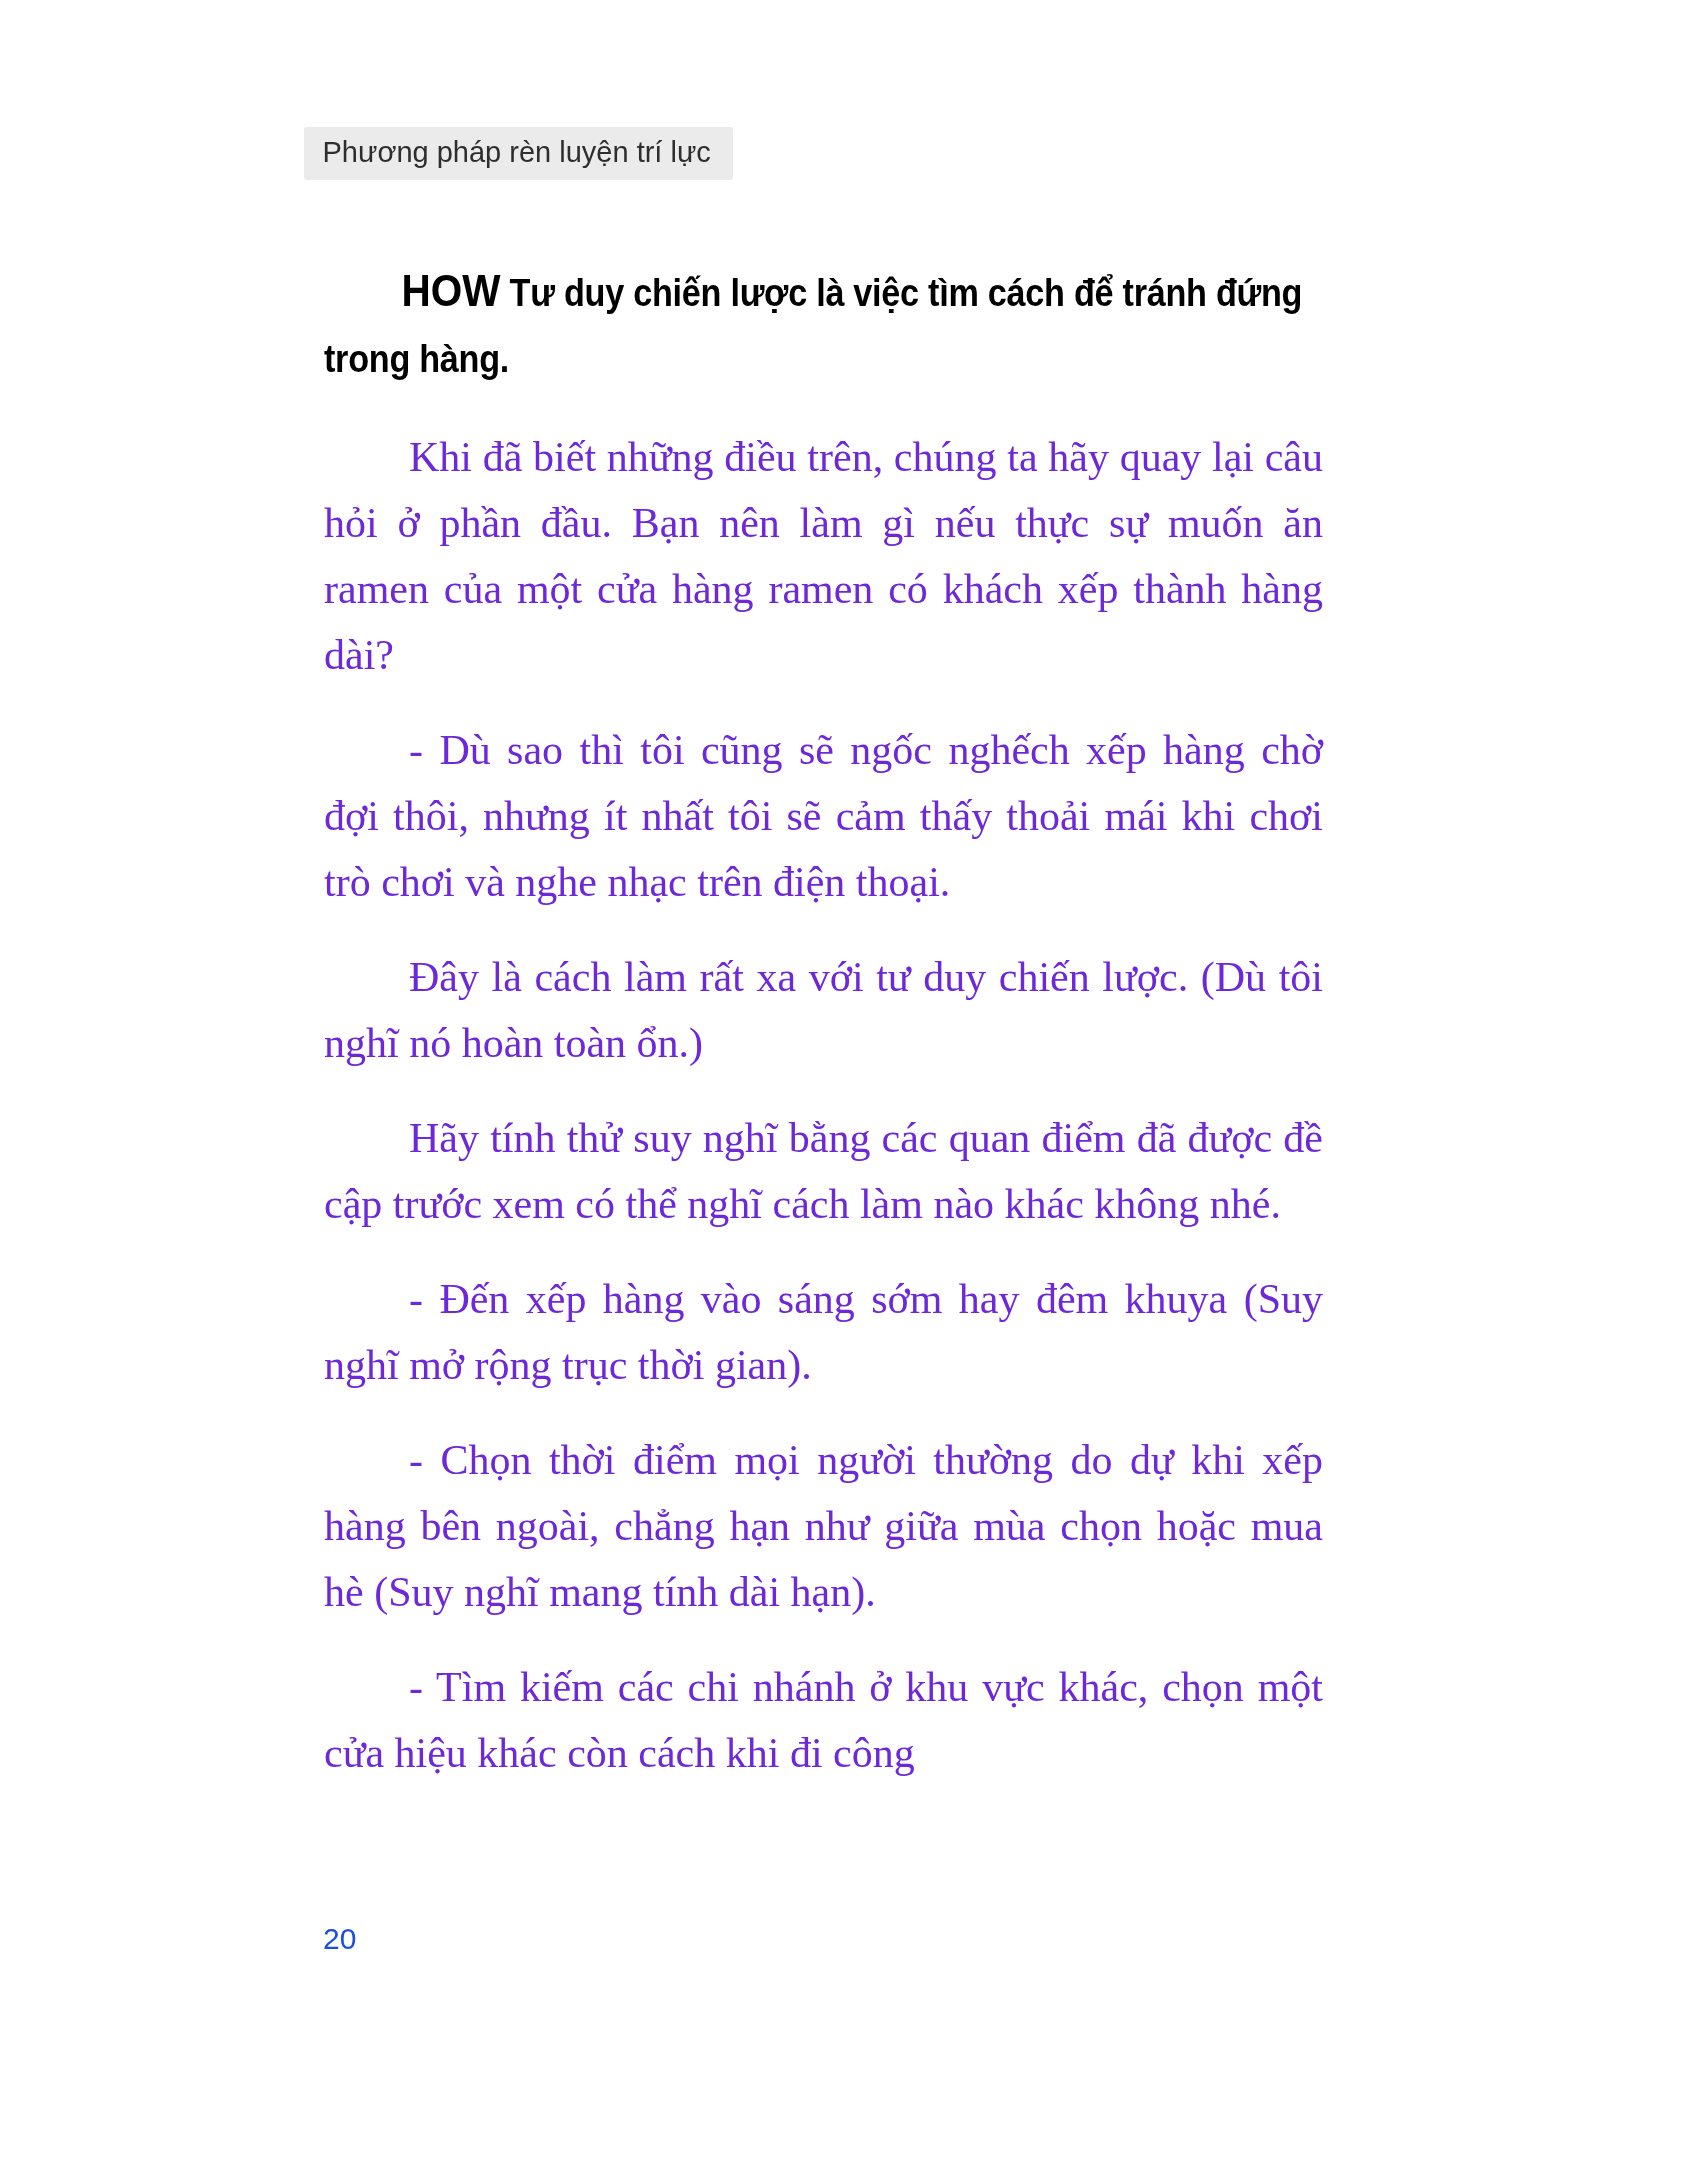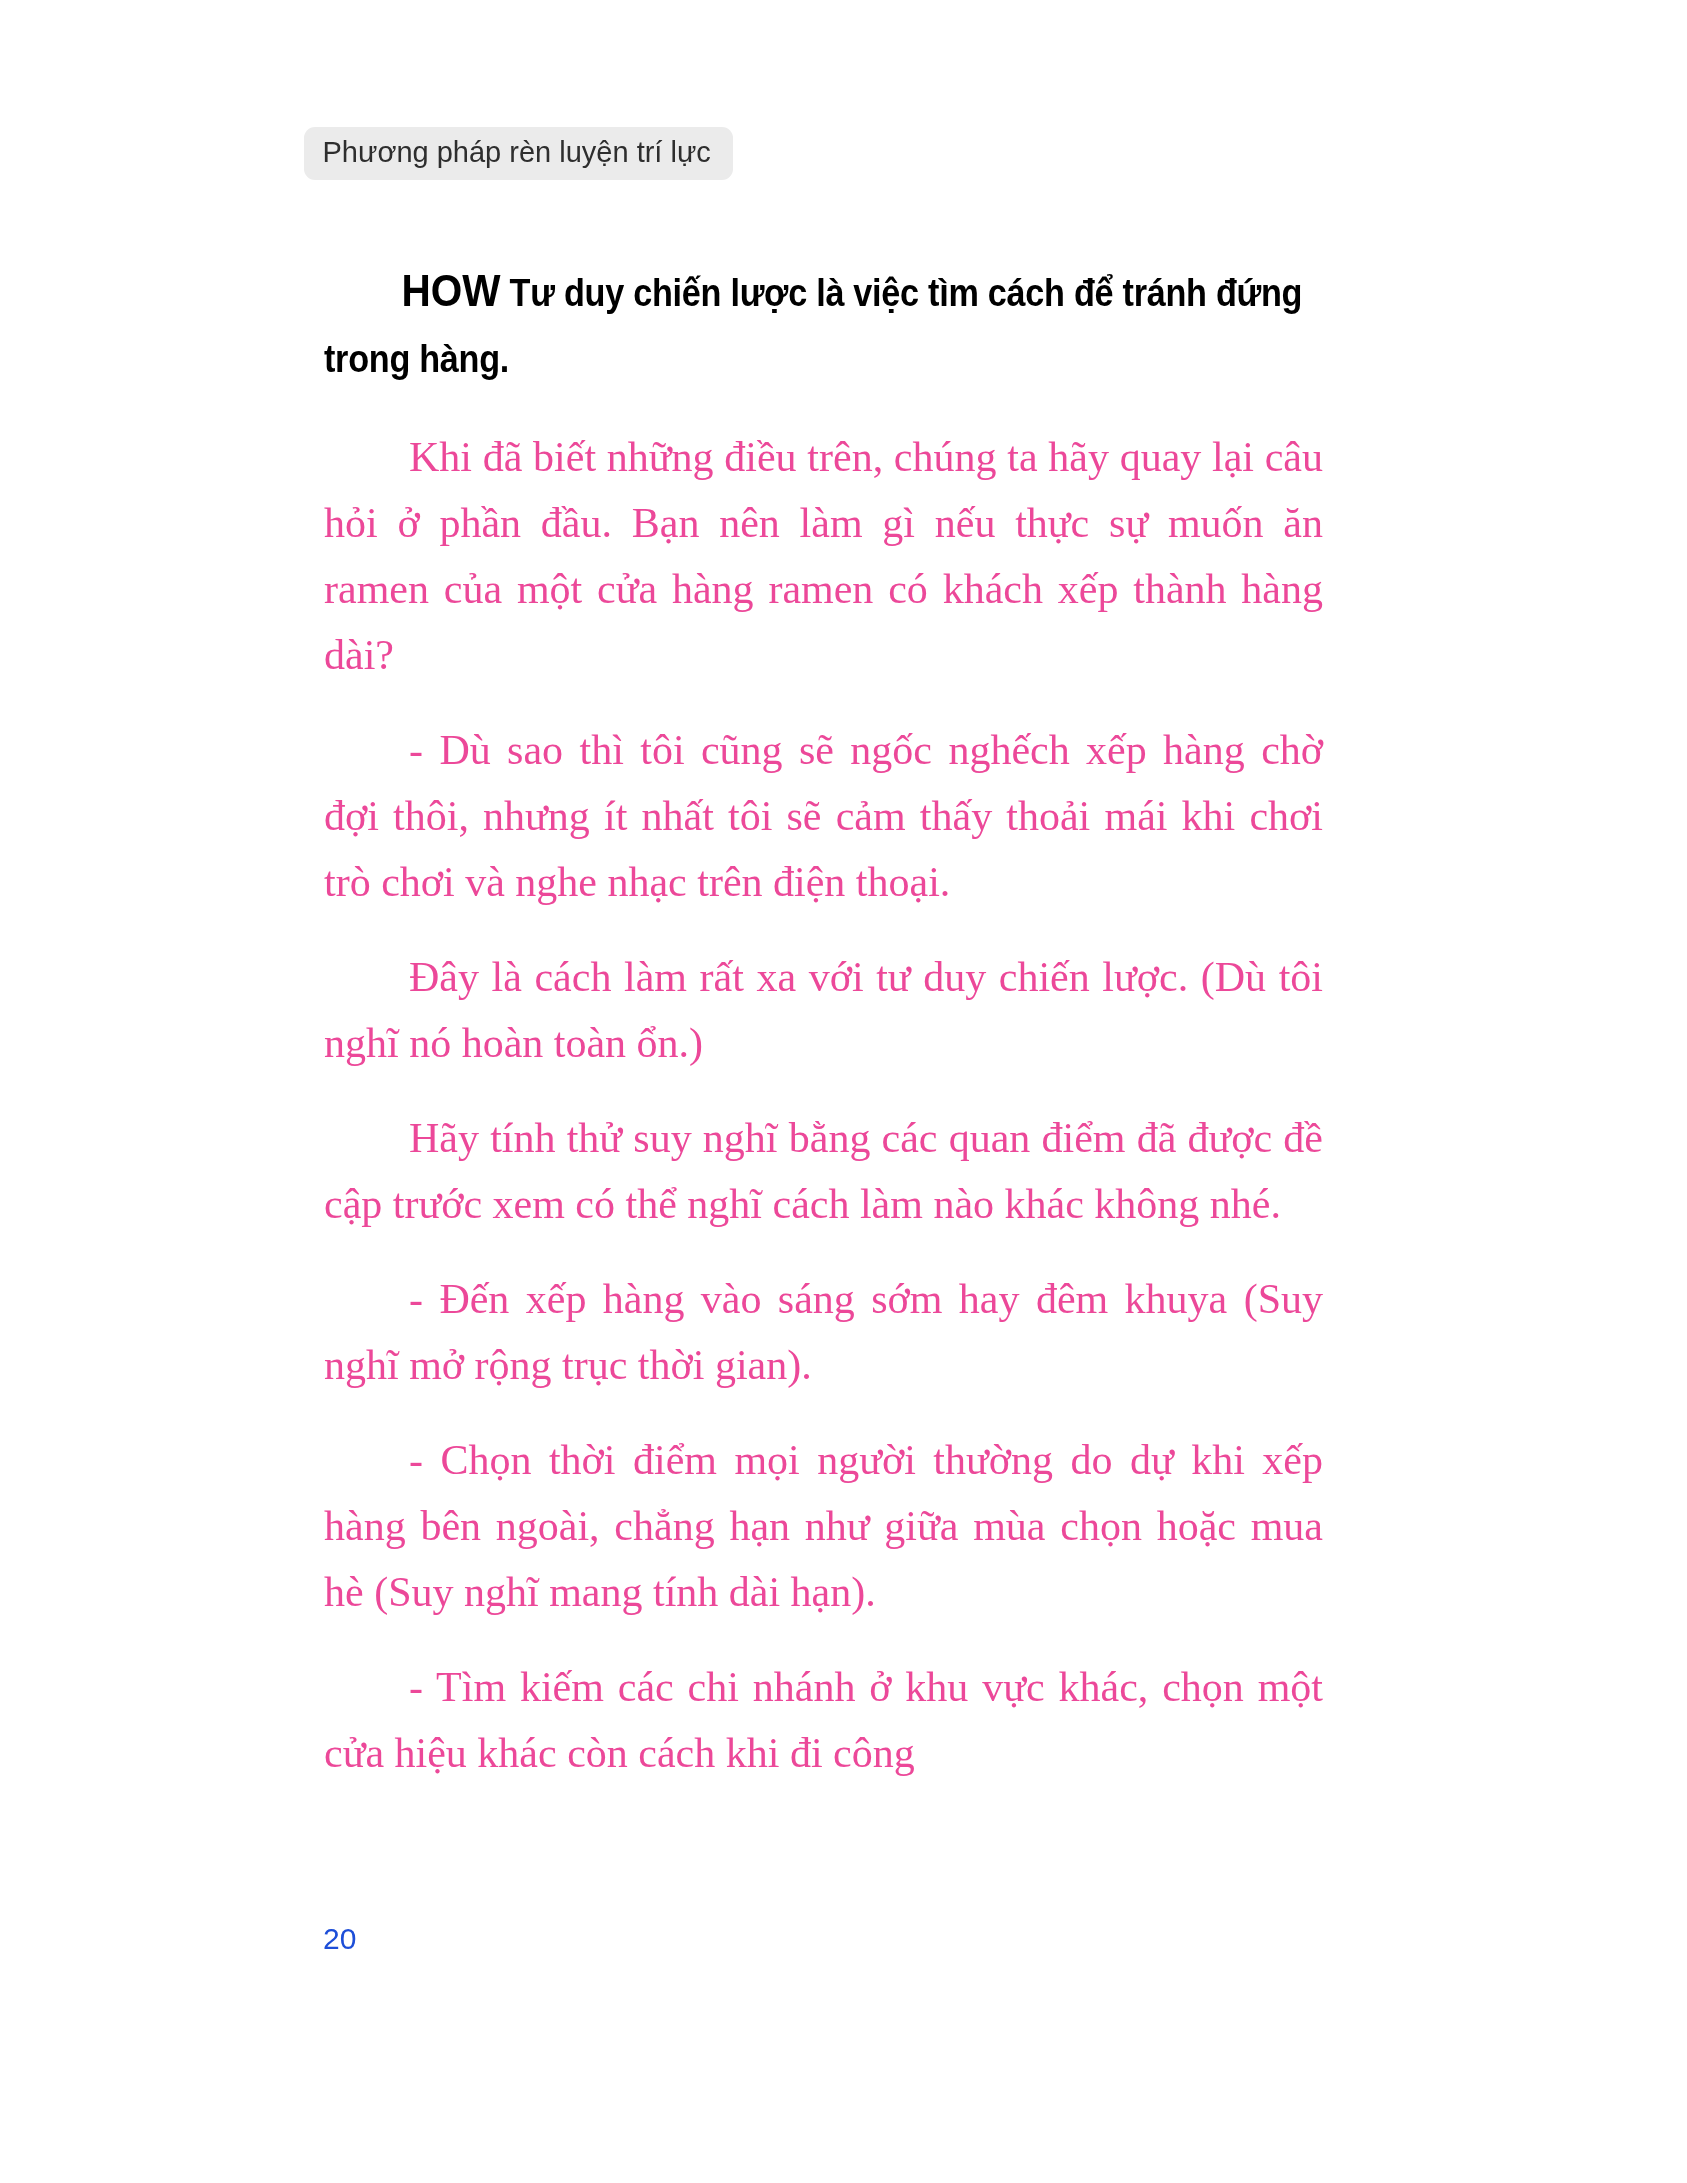--- a/index.html
+++ b/index.html
@@ -14,21 +14,21 @@
     background: #ffffff;
     overflow: hidden;
     font-family: "Liberation Serif", "DejaVu Serif", serif;
     color: #111111;
   }
   .header-badge {
     position: absolute;
     left: 304px;
     top: 127px;
     background: #ebebeb;
-    border-radius: 11px;
+    border-radius: 3px;
     padding: 8px 22.5px 10.6px 18.5px;
     font-family: "Liberation Sans", "DejaVu Sans", sans-serif;
     font-size: 29px;
     line-height: 1.2;
     color: #2e2e2e;
     font-weight: 500;
     white-space: nowrap;
   }
   .content {
     position: absolute;
@@ -55,21 +55,21 @@
   }
   .body-copy {
     margin-top: 0;
   }
   .para {
     font-size: 42px;
     line-height: 66px;
     text-indent: 85px;
     text-align: justify;
     margin: 0 0 29px 0;
-    color: #ec4899;
+    color: #6d28d9;
   }
   .page-number {
     position: absolute;
     left: 323px;
     top: 1922px;
     font-family: "Liberation Sans", "DejaVu Sans", sans-serif;
     font-size: 30px;
     color: #1d4ed8;
   }
 </style>

